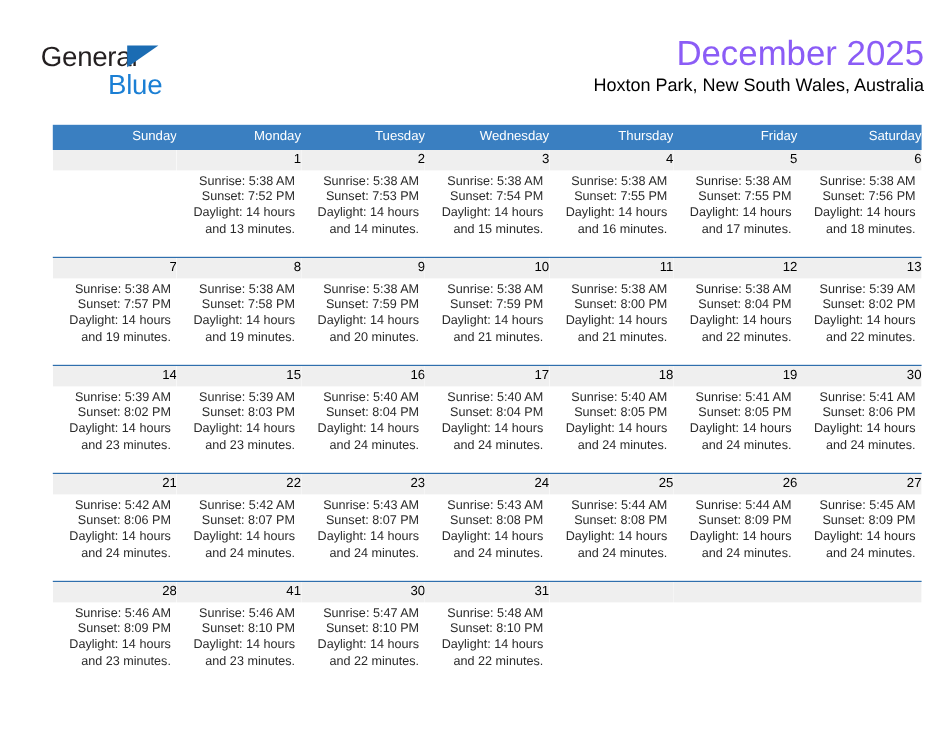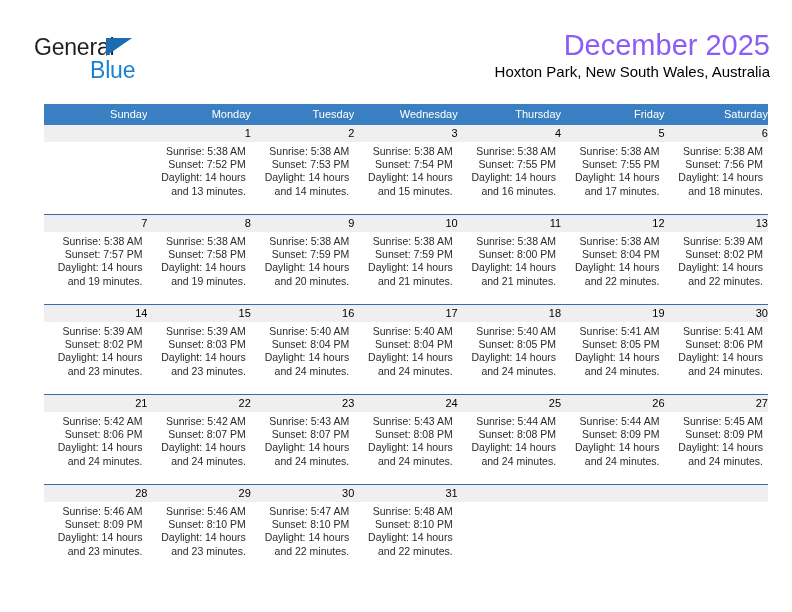--- a/index.html
+++ b/index.html
@@ -444,21 +444,21 @@
           <div class="day-cell">
             <div class="day-number-band">28</div>
             <div class="day-details">
               <div>Sunrise: 5:46 AM</div>
               <div>Sunset: 8:09 PM</div>
               <div class="daylight-line">Daylight: 14 hours</div>
               <div class="daylight-line">and 23 minutes.</div>
             </div>
           </div>
           <div class="day-cell">
-            <div class="day-number-band">29</div>
+            <div class="day-number-band">41</div>
             <div class="day-details">
               <div>Sunrise: 5:46 AM</div>
               <div>Sunset: 8:10 PM</div>
               <div class="daylight-line">Daylight: 14 hours</div>
               <div class="daylight-line">and 23 minutes.</div>
             </div>
           </div>
           <div class="day-cell">
             <div class="day-number-band">30</div>
             <div class="day-details">

